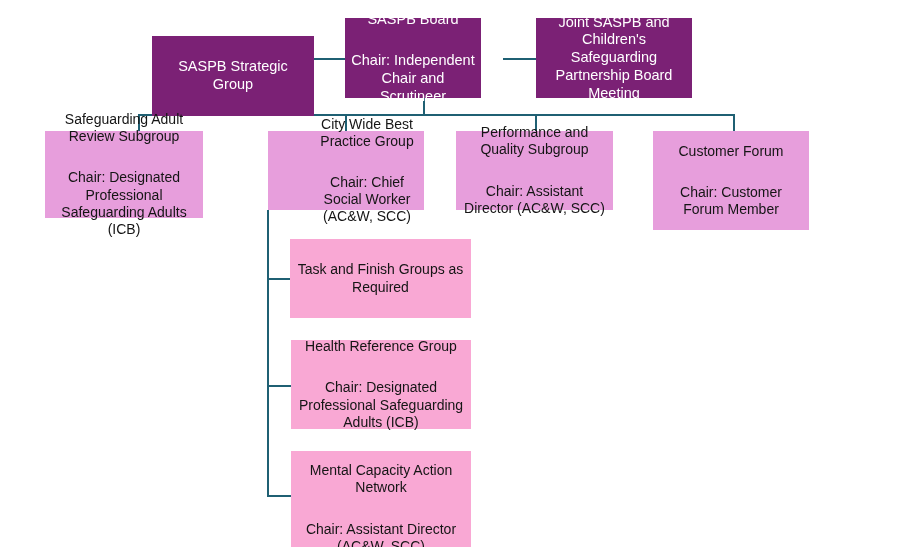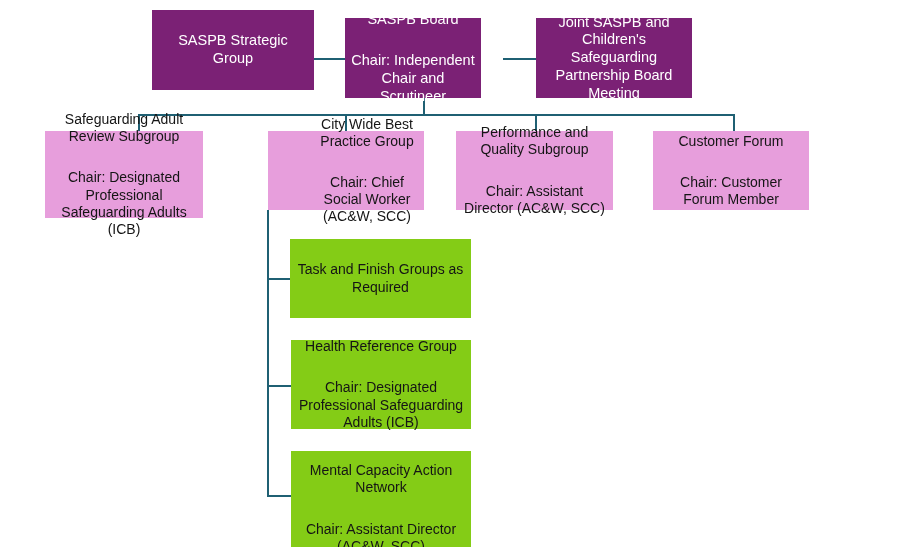--- a/index.html
+++ b/index.html
@@ -39,21 +39,21 @@
     background: #7B2175;
     color: #ffffff;
     font-size: 14.5px;
   }
   .level-mid {
     background: #E79EDC;
     color: #151515;
     font-size: 14px;
   }
   .level-sub {
-    background: #84cc16;
+    background: #f9a8d4;
     color: #151515;
     font-size: 14px;
   }
   .connector {
     position: absolute;
     background: #1F6073;
   }
   .conn-h { height: 2px; }
   .conn-v { width: 2px; }
 </style>
@@ -74,21 +74,21 @@
   <div class="connector conn-v" style="left:345px; top:114px; height:17px;"></div>
   <div class="connector conn-v" style="left:535px; top:114px; height:17px;"></div>
   <div class="connector conn-v" style="left:733px; top:114px; height:17px;"></div>
 
   <div class="connector conn-v" style="left:267px; top:210px; height:286px;"></div>
 
   <div class="connector conn-h" style="left:267px; top:278px; width:24px;"></div>
   <div class="connector conn-h" style="left:267px; top:385px; width:24px;"></div>
   <div class="connector conn-h" style="left:267px; top:495px; width:24px;"></div>
 
-  <div class="node level-top" style="left:152px; top:10px; width:162px; height:80px;">
+  <div class="node level-top" style="left:152px; top:36px; width:162px; height:80px;">
     <div class="title">SASPB Strategic Group</div>
   </div>
 
   <div class="node level-top" style="left:345px; top:18px; width:136px; height:80px;">
     <div class="title">SASPB Board</div>
     <div class="sub">Chair: Independent Chair and Scrutineer</div>
   </div>
 
   <div class="node level-top" style="left:536px; top:18px; width:156px; height:80px;">
     <div class="title">Joint SASPB and Children's Safeguarding Partnership Board Meeting</div>
@@ -102,21 +102,21 @@
   <div class="node level-mid" style="left:268px; top:131px; width:156px; height:79px;padding-left:48px;">
     <div class="title">City Wide Best Practice Group</div>
     <div class="sub">Chair: Chief Social Worker (AC&amp;W, SCC)</div>
   </div>
 
   <div class="node level-mid" style="left:456px; top:131px; width:157px; height:79px;">
     <div class="title">Performance and Quality Subgroup</div>
     <div class="sub">Chair: Assistant Director (AC&amp;W, SCC)</div>
   </div>
 
-  <div class="node level-mid" style="left:653px; top:131px; width:156px; height:79px;">
+  <div class="node level-mid" style="left:653px; top:131px; width:156px; height:99px;">
     <div class="title">Customer Forum</div>
     <div class="sub">Chair: Customer Forum Member</div>
   </div>
 
   <div class="node level-sub" style="left:290px; top:239px; width:181px; height:79px;">
     <div class="title">Task and Finish Groups as Required</div>
   </div>
 
   <div class="node level-sub" style="left:291px; top:340px; width:180px; height:89px;">
     <div class="title">Health Reference Group</div>

